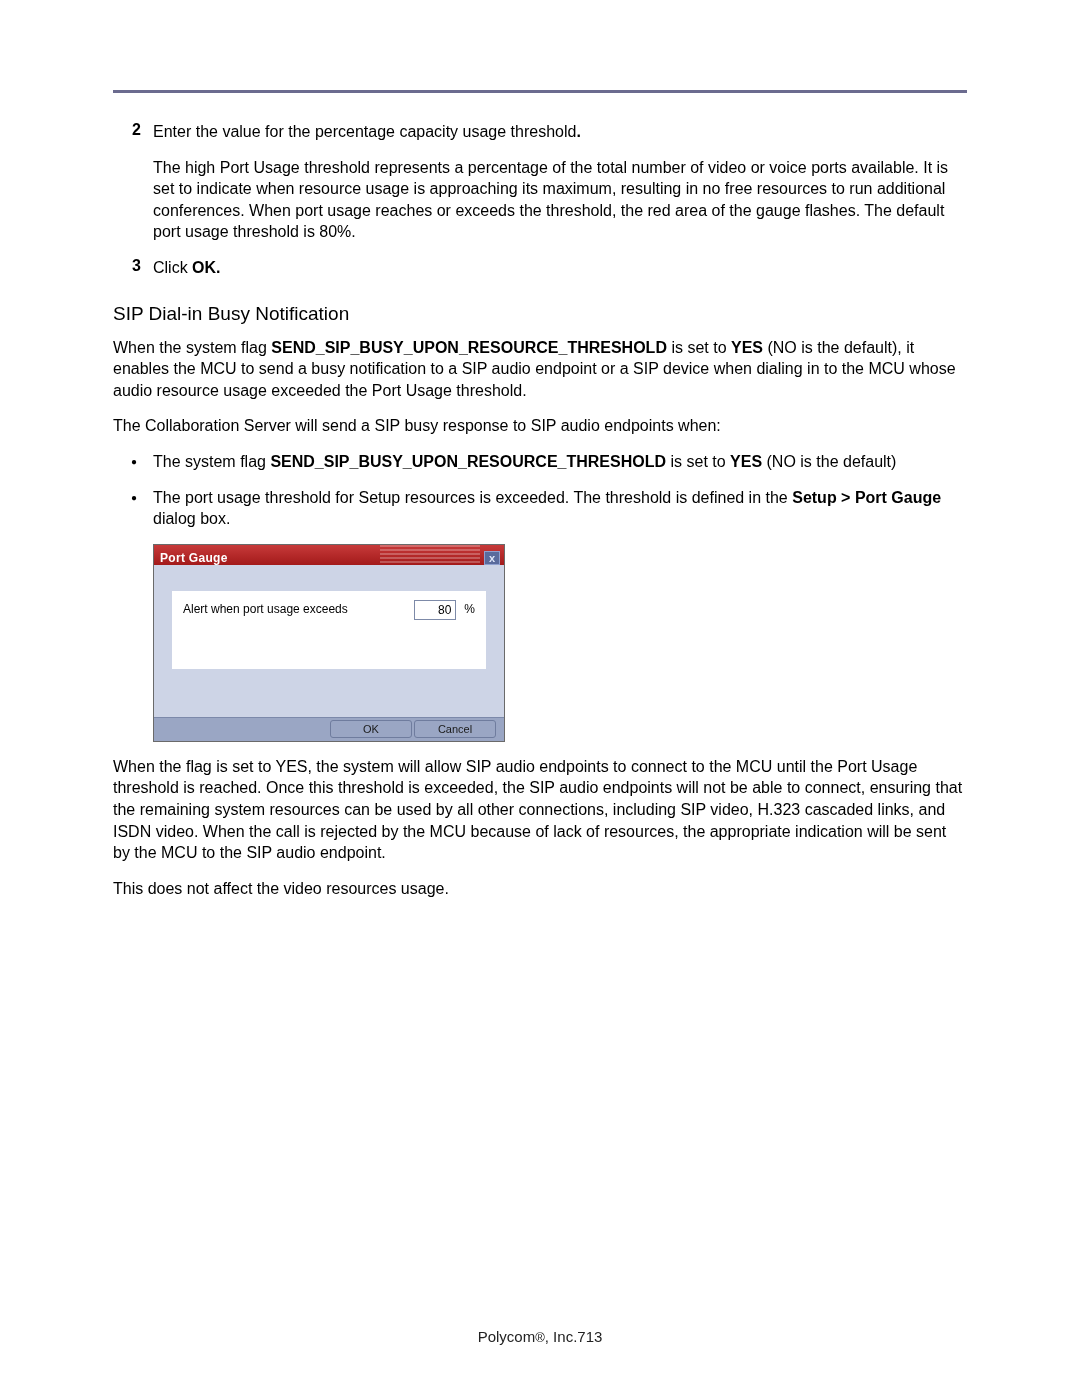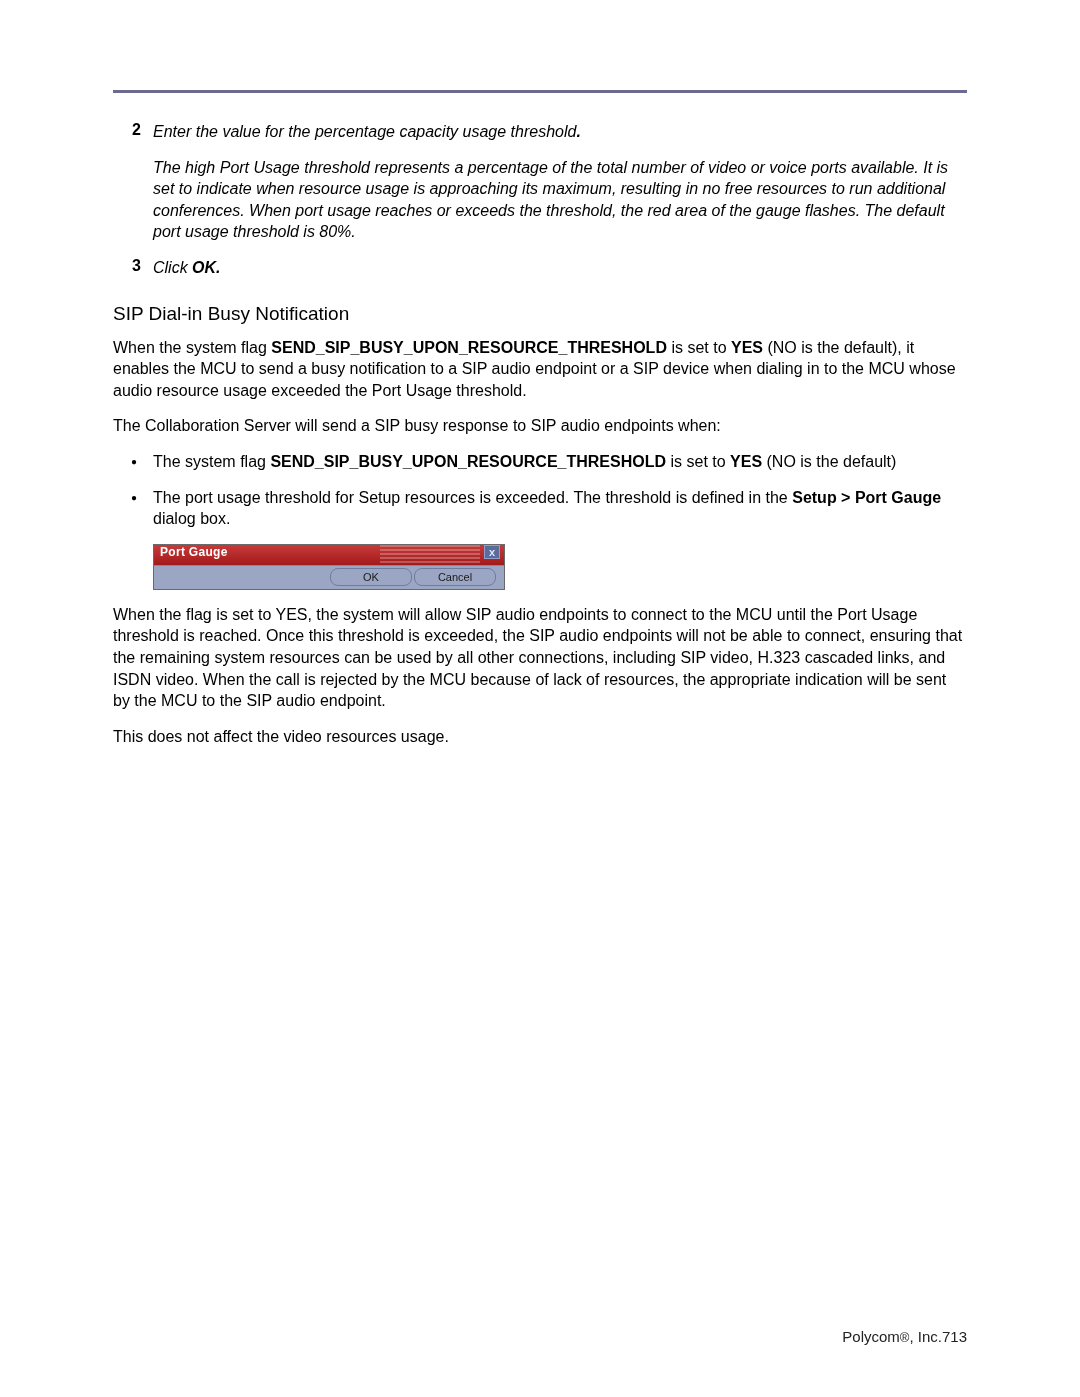--- a/index.html
+++ b/index.html
@@ -32,21 +32,20 @@
   .numbered .num {
     width: 40px;
     text-align: right;
     padding-right: 12px;
     font-weight: bold;
     flex-shrink: 0;
   }
   .numbered .content p {
     margin-bottom: 14px;
     line-height: 1.35;
-    font-style: italic;
   }
   .numbered .content p:last-child { margin-bottom: 0; }
   h2.section {
     font-size: 19px;
     font-weight: normal;
     margin: 24px 0 12px 0;
   }
   .body-para {
     line-height: 1.35;
     margin-bottom: 14px;
@@ -75,21 +74,21 @@
   .dialog {
     width: 352px;
     margin: 6px 0 14px 40px;
     border: 1px solid #6a6a6a;
     background: #cdd4e6;
     font-size: 12px;
     font-family: Tahoma, Arial, sans-serif;
   }
   .dialog .titlebar {
     display: flex;
-    align-items: flex-start;
+    align-items: flex-end;
     height: 20px;
     background: linear-gradient(180deg, #c73a3a 0%, #a31a1a 100%);
     color: #fff;
     font-weight: bold;
     padding: 0 4px 0 6px;
     position: relative;
   }
   .dialog .titlebar .stripes {
     position: absolute;
     right: 24px;
@@ -145,35 +144,35 @@
     align-items: center;
     gap: 2px;
     padding-right: 8px;
     border-top: 1px solid #7c89aa;
   }
   .dialog .footer .btn {
     width: 82px;
     height: 18px;
     background: #9aa6c4;
     border: 1px solid #6f7c9e;
-    border-radius: 8px;
+    border-radius: 3px;
     font-size: 11px;
     color: #1b1b1b;
     text-align: center;
     line-height: 16px;
     cursor: pointer;
   }
 
   .page-footer {
     position: absolute;
     left: 113px;
     right: 113px;
     bottom: 52px;
     display: flex;
-    justify-content: flex-end;
+    justify-content: center;
     font-size: 15px;
     color: #222;
   }
   .rmark { font-size: 13px; }
 </style>
 </head>
 <body>
 
 <div class="page">
 
@@ -214,20 +213,27 @@
       <span>The port usage threshold for Setup resources is exceeded. The threshold is defined in the </span><span class="bold">Setup &gt; Port Gauge</span><span> dialog box.</span>
     </li>
   </ul>
 
   <div class="dialog">
     <div class="titlebar">
       <span class="title">Port Gauge</span>
       <div class="stripes"></div>
       <div class="close-btn">x</div>
     </div>
+    <div class="body">
+      <div class="row">
+        <span class="lbl">Alert when port usage exceeds</span>
+        <input type="text" value="80" style="">
+        <span class="pct">%</span>
+      </div>
+    </div>
     <div class="footer">
       <div class="btn">OK</div>
       <div class="btn">Cancel</div>
     </div>
   </div>
 
   <p class="body-para">When the flag is set to YES, the system will allow SIP audio endpoints to connect to the MCU until the Port Usage threshold is reached. Once this threshold is exceeded, the SIP audio endpoints will not be able to connect, ensuring that the remaining system resources can be used by all other connections, including SIP video, H.323 cascaded links, and ISDN video. When the call is rejected by the MCU because of lack of resources, the appropriate indication will be sent by the MCU to the SIP audio endpoint.</p>
   <p class="body-para">This does not affect the video resources usage.</p>
 
 </div>

